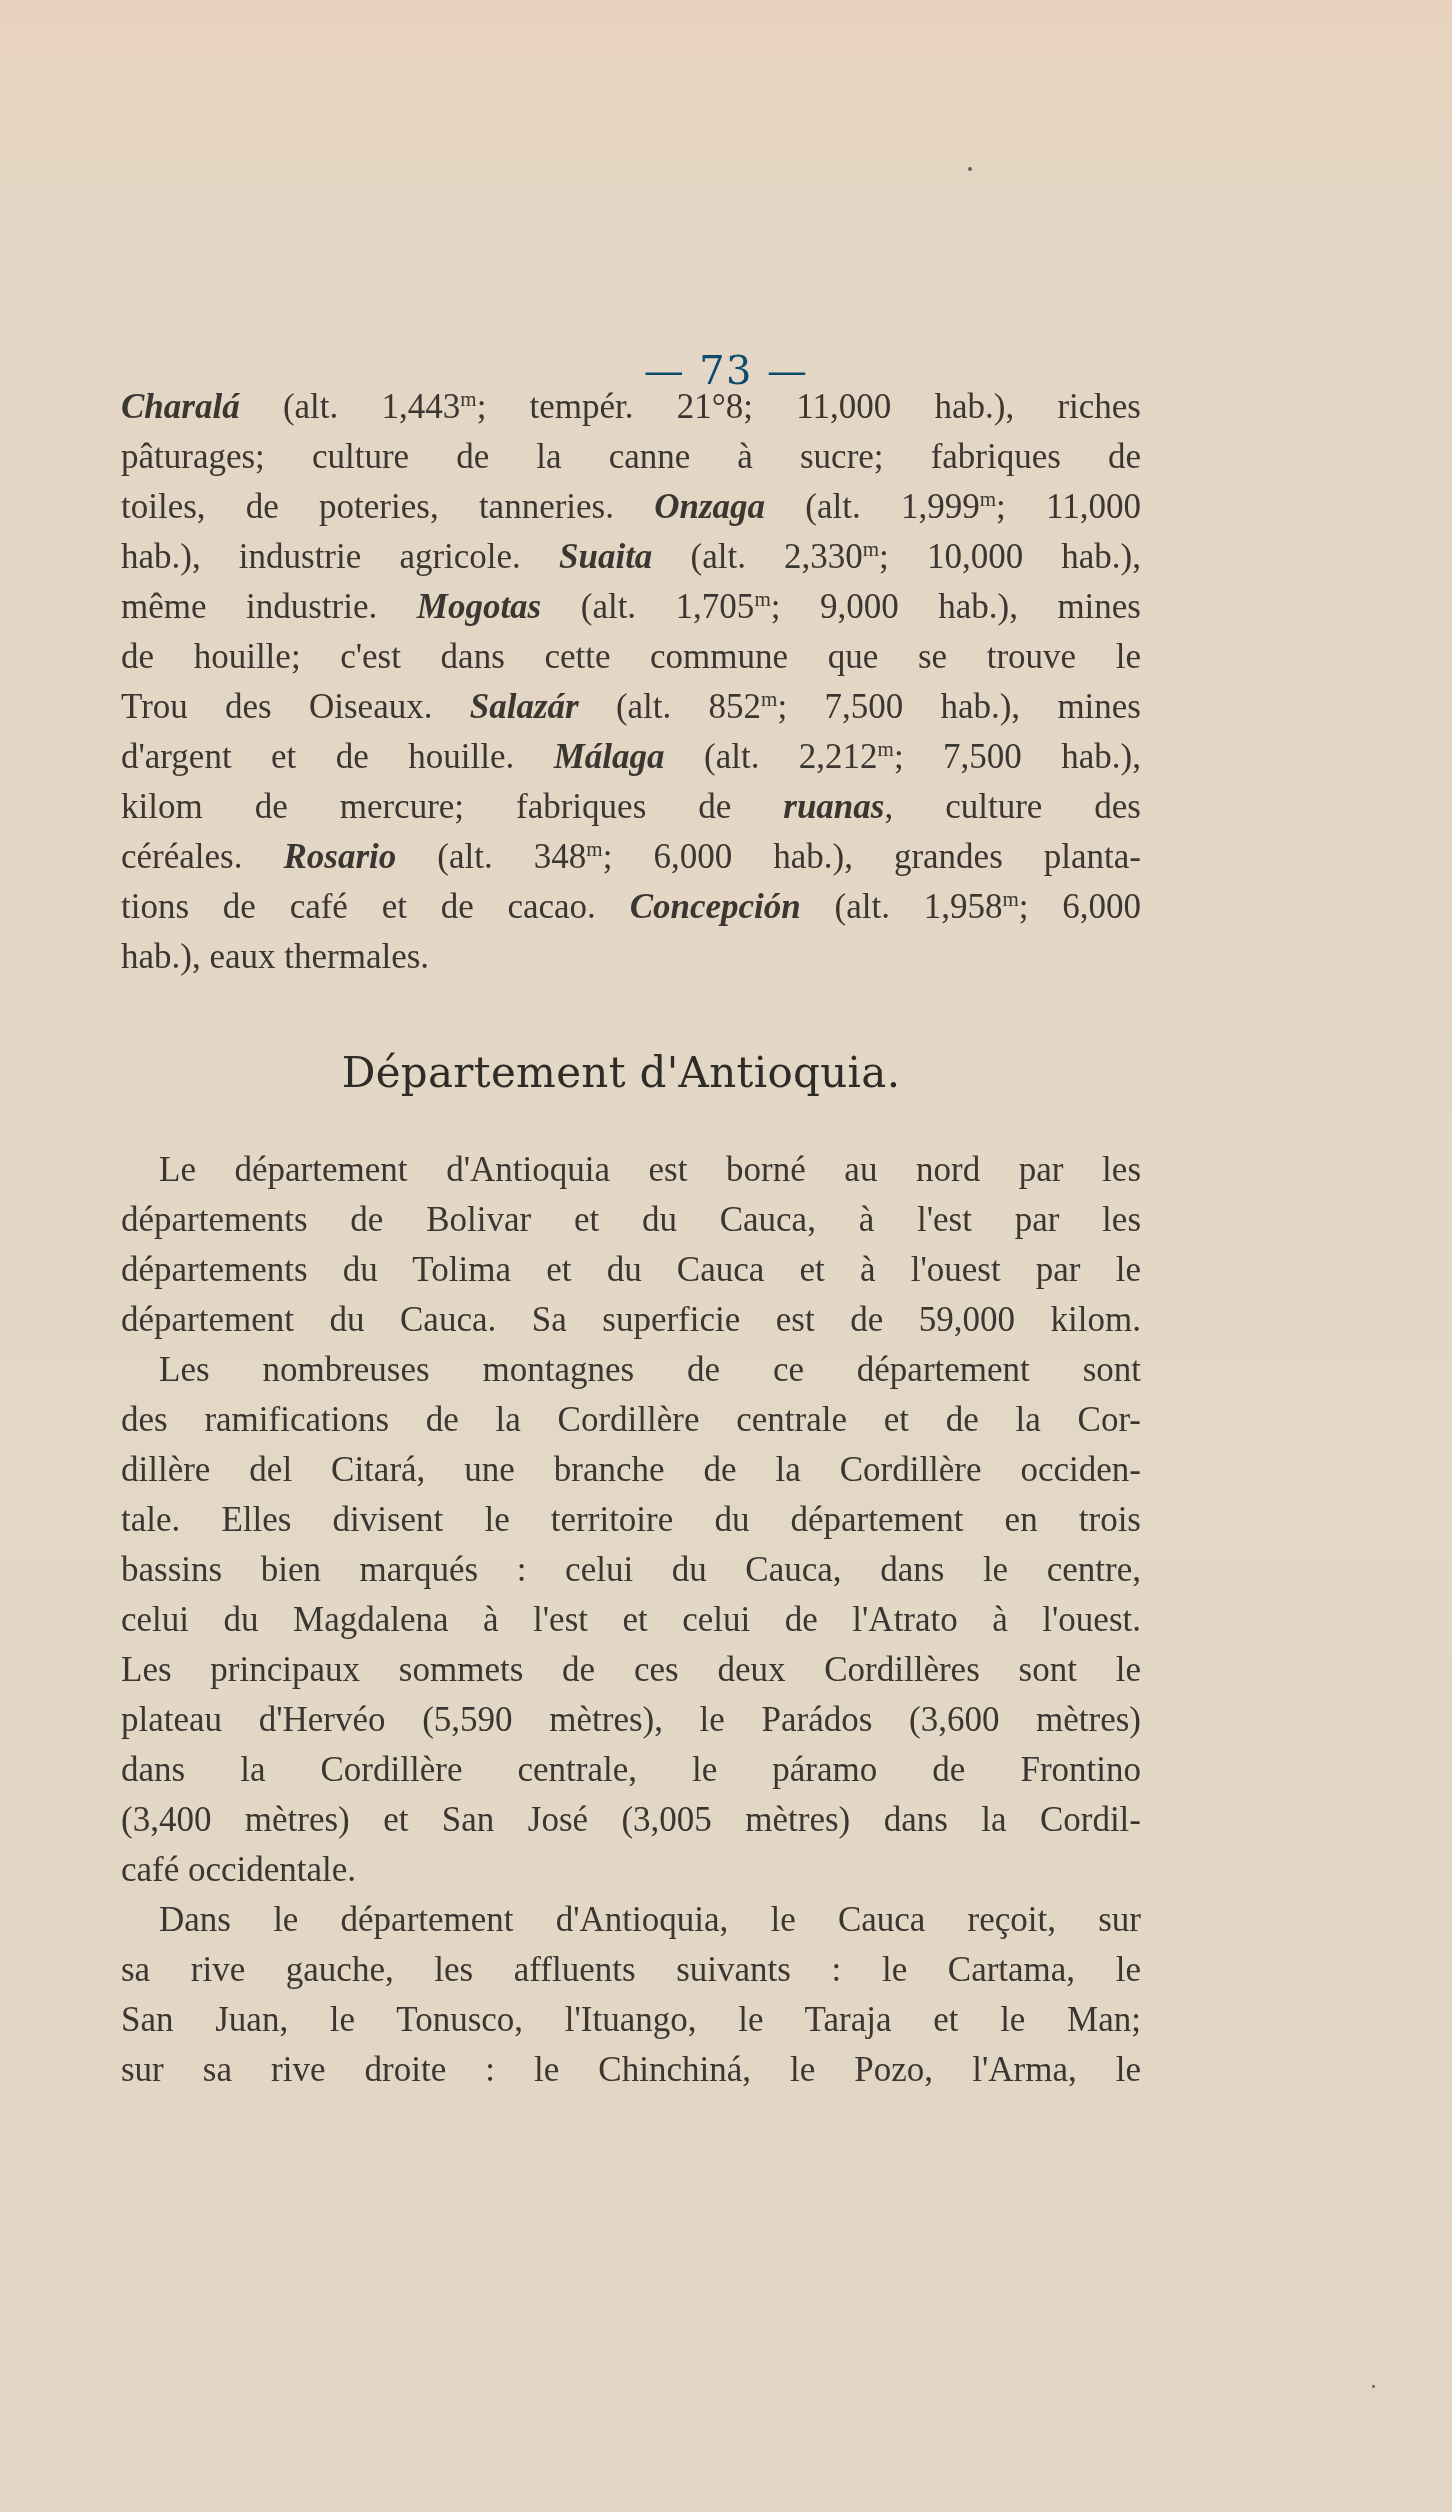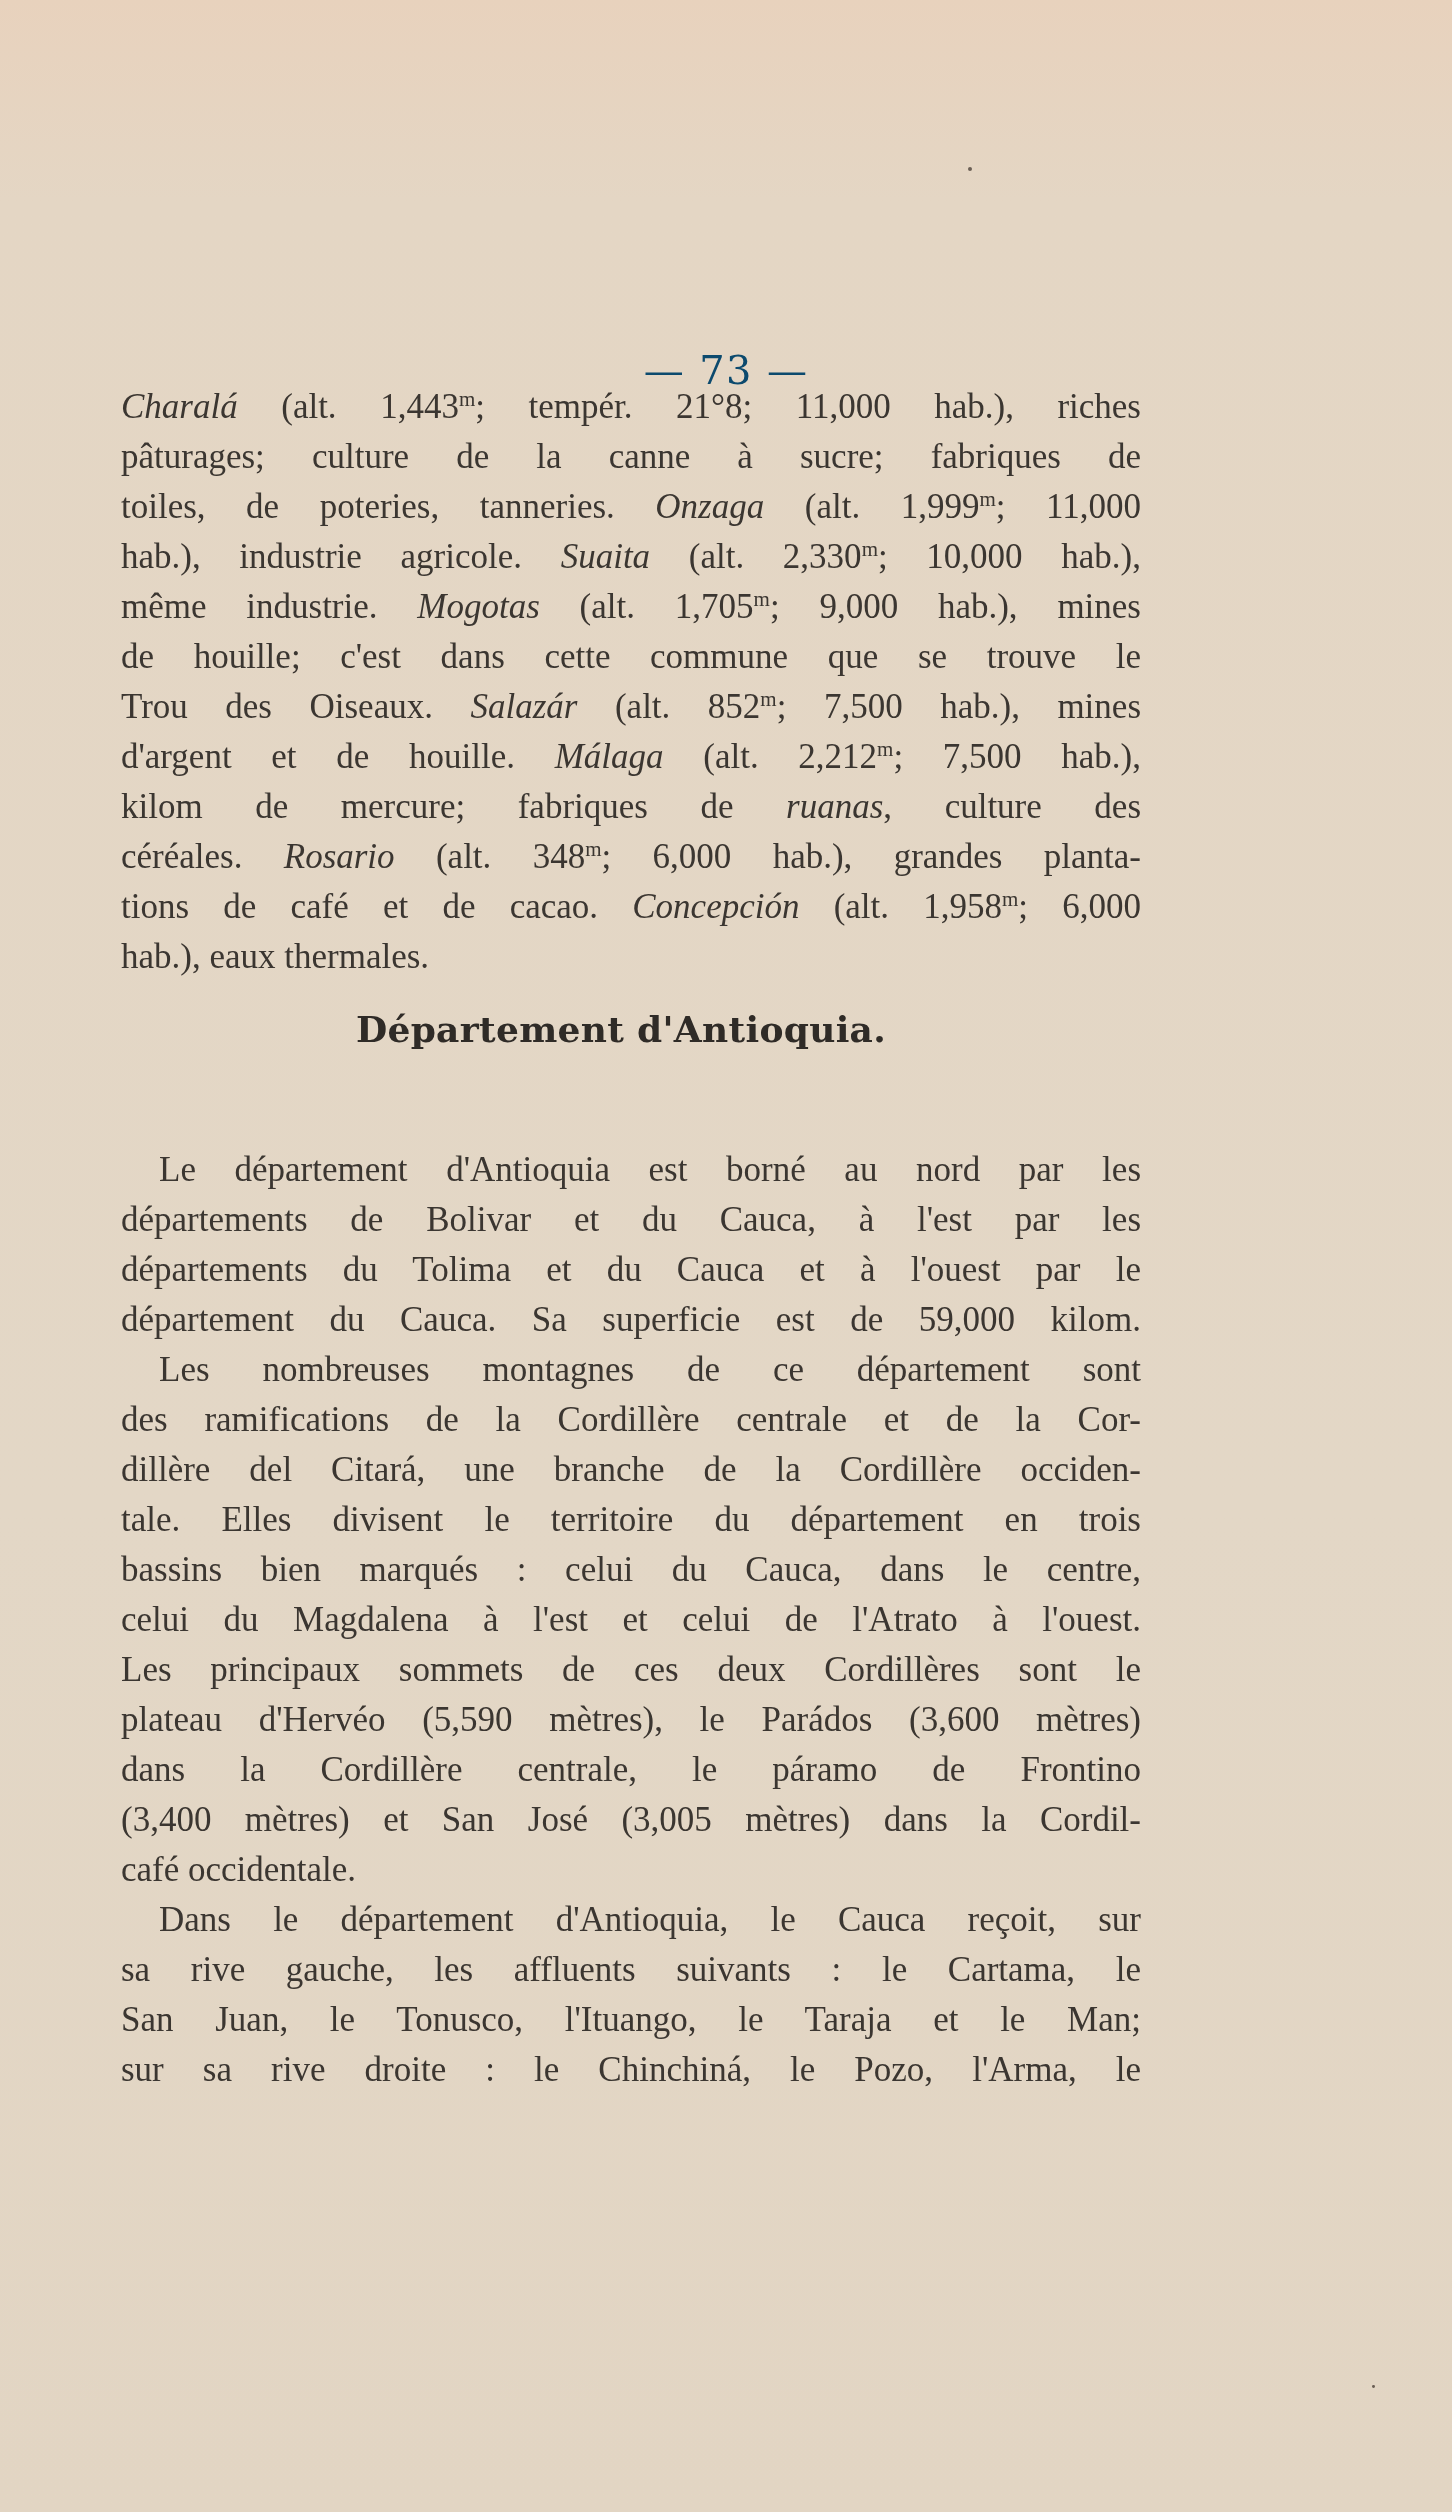--- a/index.html
+++ b/index.html
@@ -16,30 +16,30 @@
     text-align: center; font-size: 40px; letter-spacing: 1.4px;
     font-family: "DejaVu Serif", serif; color: #0c4a6e;
   }
   .text-block {
     position: absolute; left: 121px; width: 1020px;
     font-size: 35px; line-height: 50px;
     text-align: justify;
   }
   .block-1 { top: 382px; }
   .heading {
-    position: absolute; left: 0; width: 1145px; top: 1008px;
+    position: absolute; left: 0; width: 1145px; top: 1048px;
     text-align: center; font-family: "DejaVu Serif", serif;
-    font-weight: bold; font-size: 36px; letter-spacing: 0.3px; color: #2f2b27;
+    font-weight: normal; font-size: 42px; letter-spacing: 0.3px; color: #2f2b27;
     padding-left: 97px; box-sizing: border-box;
   }
   .block-2 { top: 1145px; }
   .line { display: block; text-align: justify; text-align-last: justify; white-space: nowrap; }
   .line.last { text-align-last: left; }
   .line.indent { padding-left: 38px; }
-  i { font-style: italic; }
+  i { font-style: italic; font-weight: bold; }
   sup { font-size: 21px; vertical-align: 12.5px; line-height: 0; }
   .speck { position: absolute; width: 4.2px; height: 4.2px; border-radius: 50%; background: #6b5f55; }
 </style>
 </head>
 <body>
 
 <div>
   <div class="page-number">— 73 —</div>
 
   <div class="text-block block-1" id="block1">

